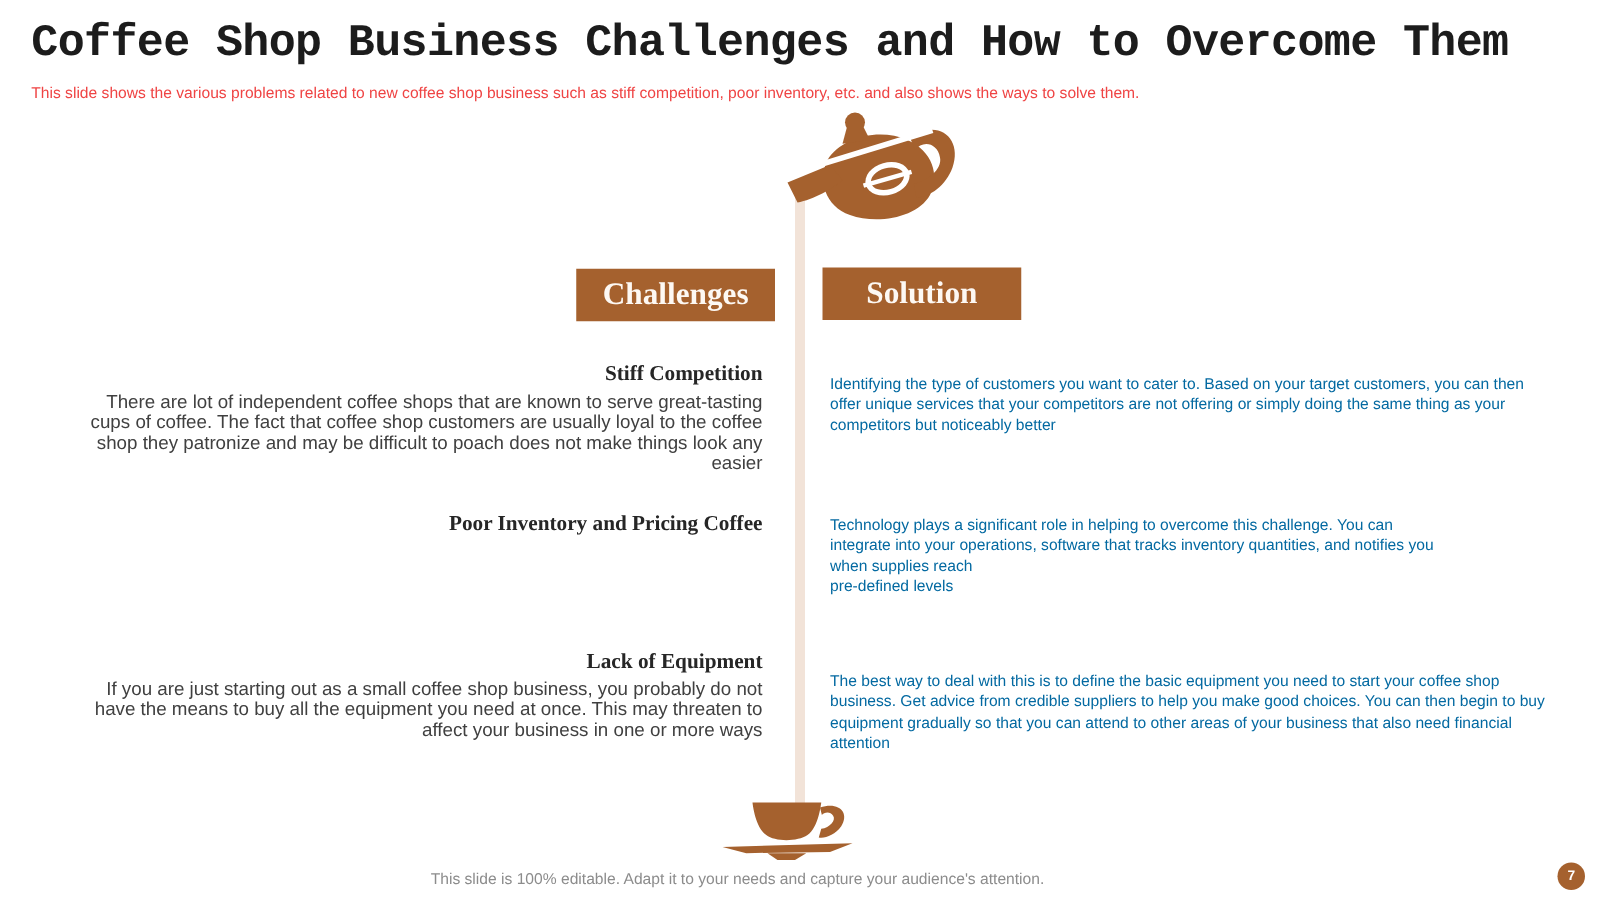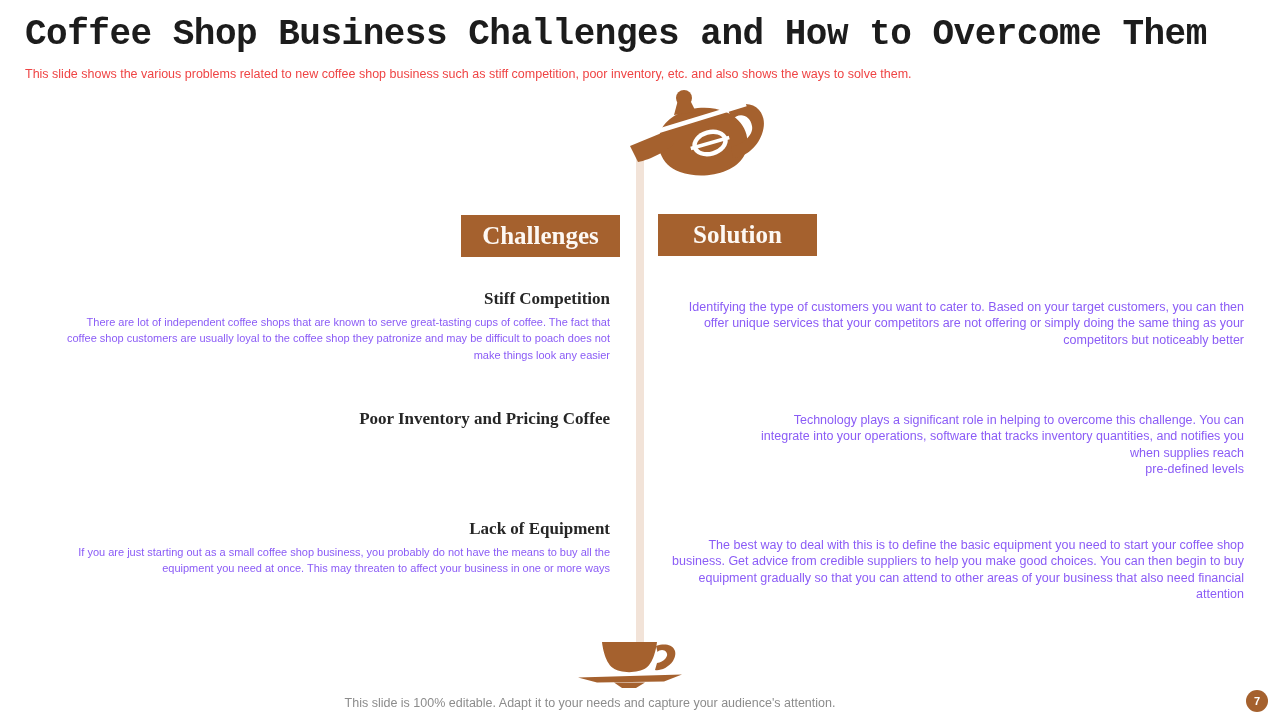--- a/index.html
+++ b/index.html
@@ -51,35 +51,34 @@
 
   .challenge-item { left: 60px; width: 550px; text-align: right; }
   .challenge-item h3 {
     font-family: "Liberation Serif", "DejaVu Serif", serif;
     font-weight: 700;
     font-size: 17px;
     color: #262626;
     margin-bottom: 5px;
   }
   .challenge-item p {
-    font-size: 11px;
+    font-size: 15px;
     line-height: 16.3px;
-    color: #8b5cf6;
+    color: #404040;
   }
   .c1 { top: 289px; }
   .c2 { top: 409px; }
   .c3 { top: 519px; }
 
   .solution-item { left: 664px; width: 580px; text-align: left; }
   .solution-item p {
     font-size: 12.5px;
     line-height: 16.3px;
-    color: #8b5cf6;
+    color: #0369a1;
     white-space: pre-line;
-    text-align: right;
   }
   .s1 { top: 299px; }
   .s2 { top: 412px; }
   .s3 { top: 537px; }
 
   .teapot { left: 628px; top: 88px; }
   .cup    { left: 578px; top: 640px; }
 
   .footer-note {
     left: 0; top: 696px; width: 1180px;

